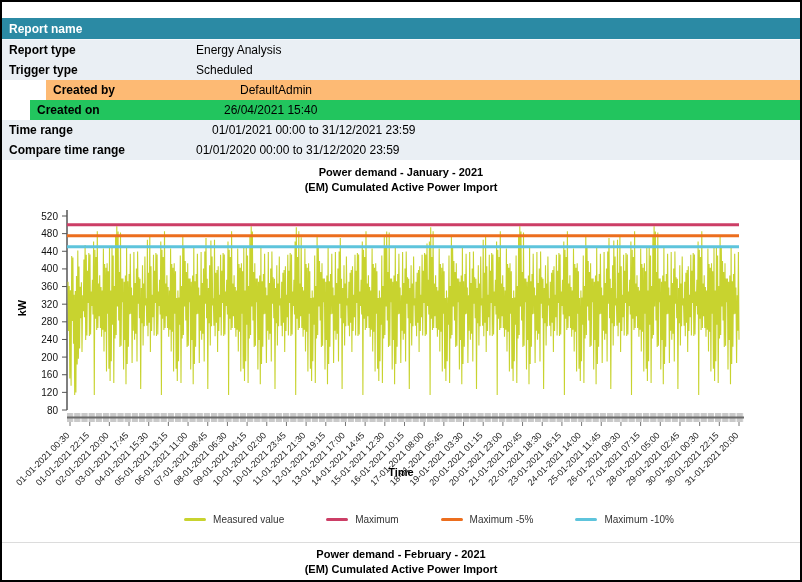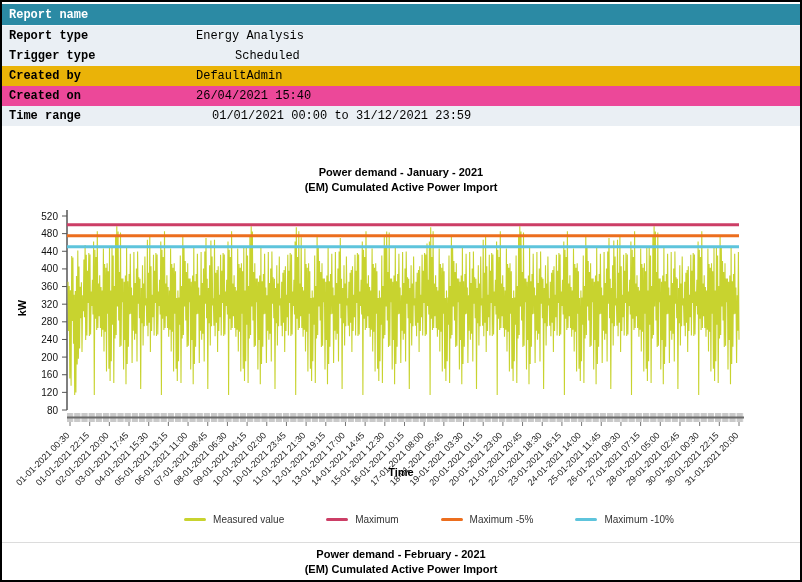--- a/index.html
+++ b/index.html
@@ -2,21 +2,21 @@
 <html><head>
 <meta charset="utf-8">
 <style>
   html,body{margin:0;padding:0;background:#888;}
   .window{
     position:relative;width:802px;height:582px;box-sizing:border-box;
     border:2px solid #000;background:#fff;overflow:hidden;
     font-family:"Liberation Sans",sans-serif;color:#000;
   }
   
-  .report-table{position:absolute;top:2px;left:0;width:100%;font-family:Liberation Mono, monospace;}
+  .report-table{position:absolute;top:16px;left:0;width:100%;}
   .trow{display:flex;align-items:center;height:20px;background:#eaeff4;font-size:12px;}
   .trow.thead{height:21px;background:#2b8aa4;color:#fff;border-bottom:1px solid #f4f7fa;}
   .tlabel{width:187px;padding-left:7px;font-weight:700;flex-shrink:0;}
   .tvalue{flex:1;}
   .thead .tvalue{font-weight:700;}
   
   .ctitle{position:absolute;left:0;width:100%;text-align:center;font-size:11px;font-weight:700;}
   .ctitle.t1{top:164px;}
   .ctitle.t2{top:179px;}
   .ylabel{position:absolute;top:300px;left:12px;font-size:11px;font-weight:700;transform:rotate(-90deg);}
@@ -37,35 +37,39 @@
 <div class="window">
 
   <div class="report-table">
     <div class="trow thead" style="background: rgb(43, 138, 164); color: rgb(255, 255, 255);">
       <div class="tlabel">Report name</div>
     </div>
     <div class="trow" style="background: rgb(234, 239, 244);">
       <div class="tlabel">Report type</div>
       <div class="tvalue">Energy Analysis</div>
     </div>
-    <div class="trow" style="background: rgb(234, 239, 244); gap: 39px;">
+    <div class="trow" style="background: rgb(234, 239, 244);">
       <div class="tlabel">Trigger type</div>
       <div class="tvalue">Scheduled</div>
     </div>
-    <div class="trow" style="background: #eab308;">
+    <div class="trow" style="background: #fdba74; margin-left: 44px;">
       <div class="tlabel">Created by</div>
       <div class="tvalue">DefaultAdmin</div>
     </div>
-    <div class="trow" style="background: #ec4899;">
+    <div class="trow" style="background: #22c55e; margin-left: 28px;">
       <div class="tlabel">Created on</div>
       <div class="tvalue">26/04/2021 15:40</div>
     </div>
     <div class="trow" style="background: rgb(234, 239, 244); gap: 16px;">
       <div class="tlabel">Time range</div>
       <div class="tvalue">01/01/2021 00:00 to 31/12/2021 23:59</div>
+    </div>
+    <div class="trow" style="background: rgb(234, 239, 244);">
+      <div class="tlabel">Compare time range</div>
+      <div class="tvalue">01/01/2020 00:00 to 31/12/2020 23:59</div>
     </div>
   </div>
 
   <div class="ctitle t1">Power demand - January - 2021</div>
   <div class="ctitle t2">(EM) Cumulated Active Power Import</div>
 
   <div class="ylabel">kW</div>
 
   <svg class="plot-svg" viewBox="0 0 798 296">
       <line x1="65" y1="10" x2="65" y2="210" stroke="#555" stroke-width="1.5"></line>

